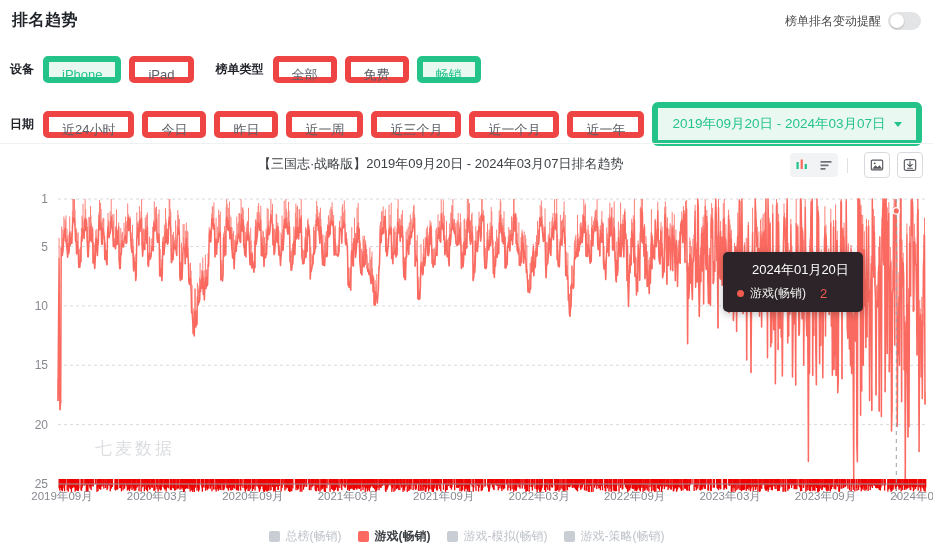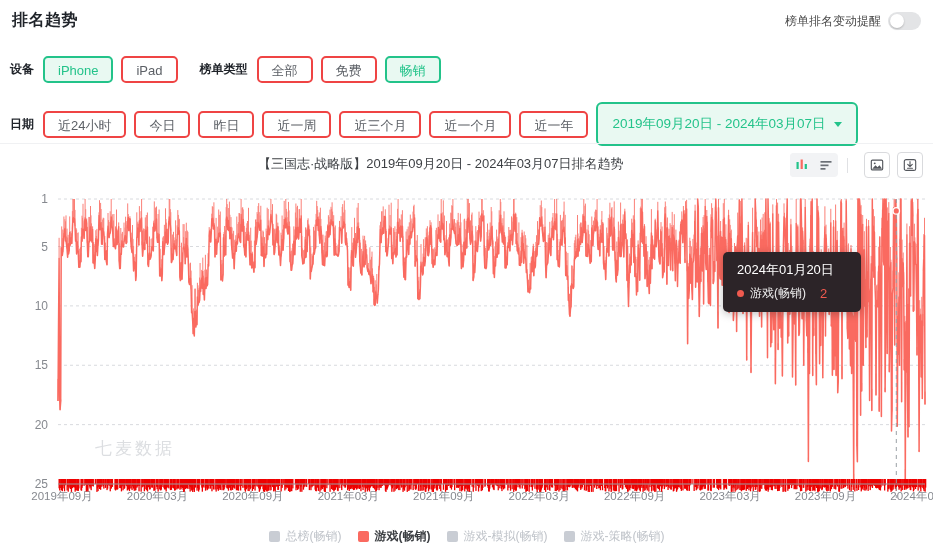--- a/index.html
+++ b/index.html
@@ -33,21 +33,21 @@
   }
 
   
   .filter-row{position:absolute;left:10px;display:flex;align-items:center;}
   .row-device{top:56px;}
   .row-date{top:102px;}
   .group-label{
     font-size:12px;font-weight:bold;color:#1f2329;margin-right:9px;white-space:nowrap;
   }
   .chip{
-    border:2px solid #ef4444;border-radius:5px;background:#fff;
+    border:6px solid #ef4444;border-radius:5px;background:#fff;
     font-size:13px;color:#5c6066;
     padding:0 13px;height:27px;line-height:25px;
     margin-right:8px;cursor:pointer;white-space:nowrap;
     box-sizing:border-box;
   }
   .chip.active{
     border-color:#23c38a;color:#23c38a;background:#e9f9f2;
   }
   .gap-lg{margin-left:14px;}
   .chip.daterange{
@@ -91,21 +91,21 @@
     letter-spacing:3px;pointer-events:none;
   }
 
   
   .tooltip{
     position:absolute;left:723px;top:252px;
     background:#2b2228;background:#2c2428;border-radius:5px;
     padding:9px 14px 10px 14px;color:#fff;box-shadow:0 2px 8px rgba(0,0,0,.25);
     min-width:110px;
   }
-  .tt-date{font-size:13px;color:#ffffff;margin-bottom:6px;white-space:nowrap;}
+  .tt-date{font-size:13px;color:#ffffff;margin-bottom:6px;white-space:nowrap;margin-left:15px;}
   .tt-row{display:flex;align-items:center;gap:6px;white-space:nowrap;}
   .tt-dot{width:7px;height:7px;border-radius:50%;background:#f05a4f;flex:none;}
   .tt-name{font-size:12px;color:#efefef;}
   .tt-val{font-size:13px;color:#f05a4f;margin-left:8px;}
 
   
   .legend{
     position:absolute;left:0;right:0;top:528px;
     display:flex;justify-content:center;align-items:center;gap:16px;
   }

